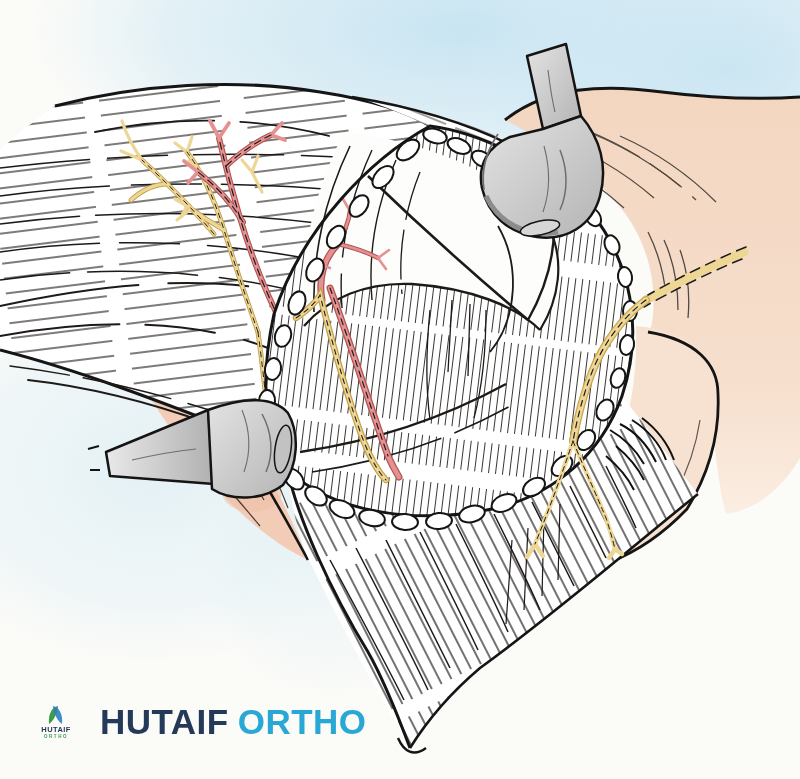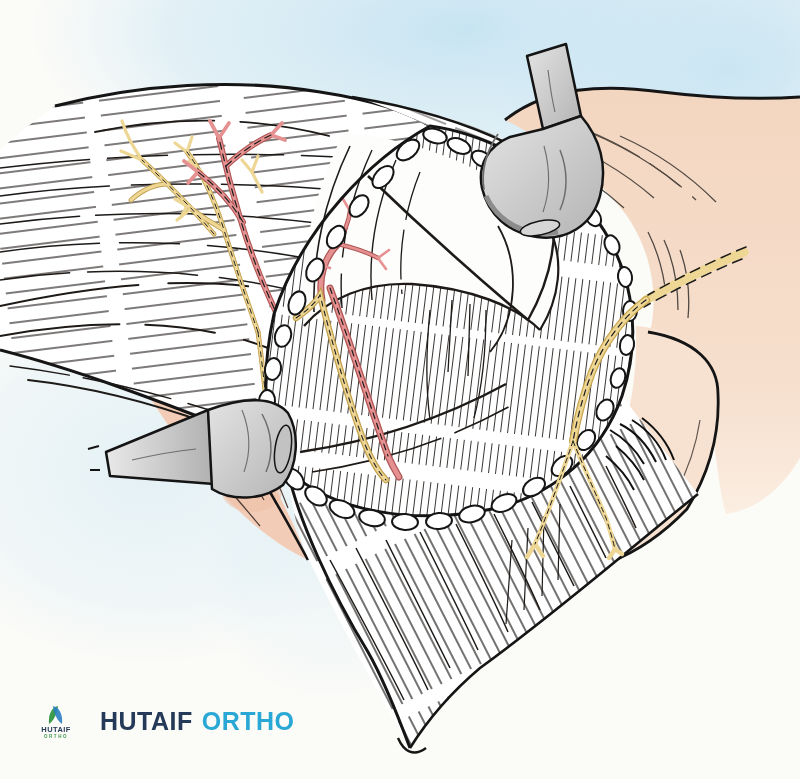--- a/index.html
+++ b/index.html
@@ -3,21 +3,21 @@
 <meta charset="utf-8">
 <style>
   html,body{margin:0;padding:0;background:#fbfbf8;}
   .stage{position:relative;width:800px;height:779px;background:#fbfbf8;overflow:hidden;
          font-family:"Liberation Sans",sans-serif;}
   .stage svg.art{position:absolute;left:0;top:0;}
   .logo-bar{position:absolute;left:34px;top:704px;display:flex;align-items:center;gap:22px;}
   .emblem{display:flex;flex-direction:column;align-items:center;width:44px;}
   .emblem .em-word{font-size:7.5px;font-weight:bold;color:#253a58;letter-spacing:.4px;line-height:1.1;}
   .emblem .em-sub{font-size:4.5px;font-weight:bold;color:#3d9b4c;letter-spacing:1.6px;line-height:1.2;}
-  .wordmark{font-size:25px;font-weight:800;letter-spacing:.5px;white-space:nowrap;line-height:1;}
+  .wordmark{font-size:35px;font-weight:800;letter-spacing:.5px;white-space:nowrap;line-height:1;}
   .wordmark .wm-a{color:#253a58;}
   .wordmark .wm-b{color:#2aa8d5;margin-left:9px;}
 </style>
 </head>
 <body>
 
 <div class="stage">
 <svg class="art" width="800" height="779" viewBox="0 0 800 779">
   <defs>
     <radialGradient id="skyGrad">

